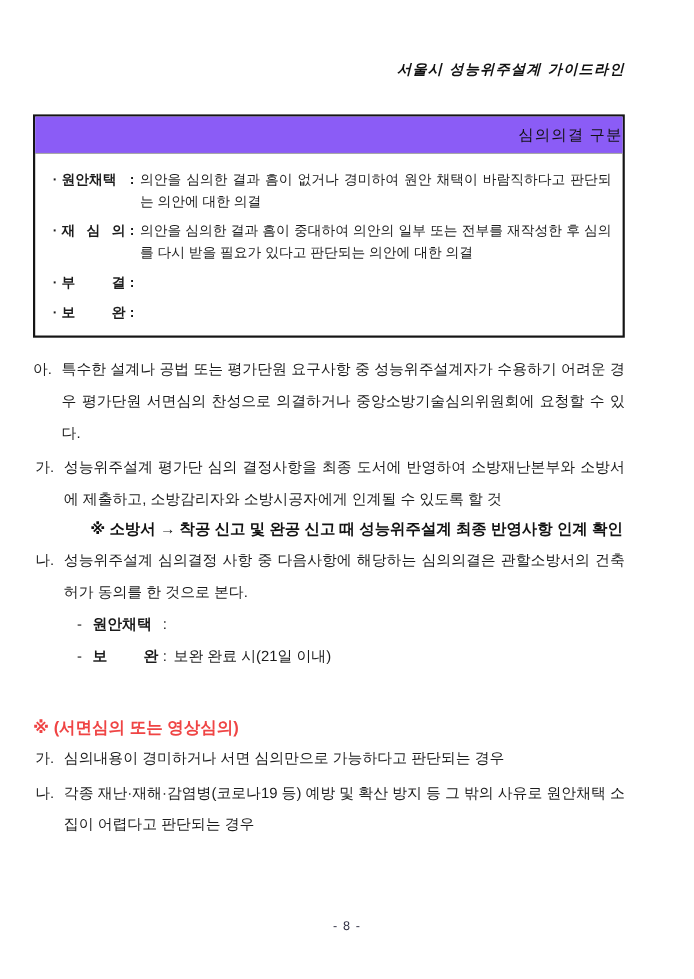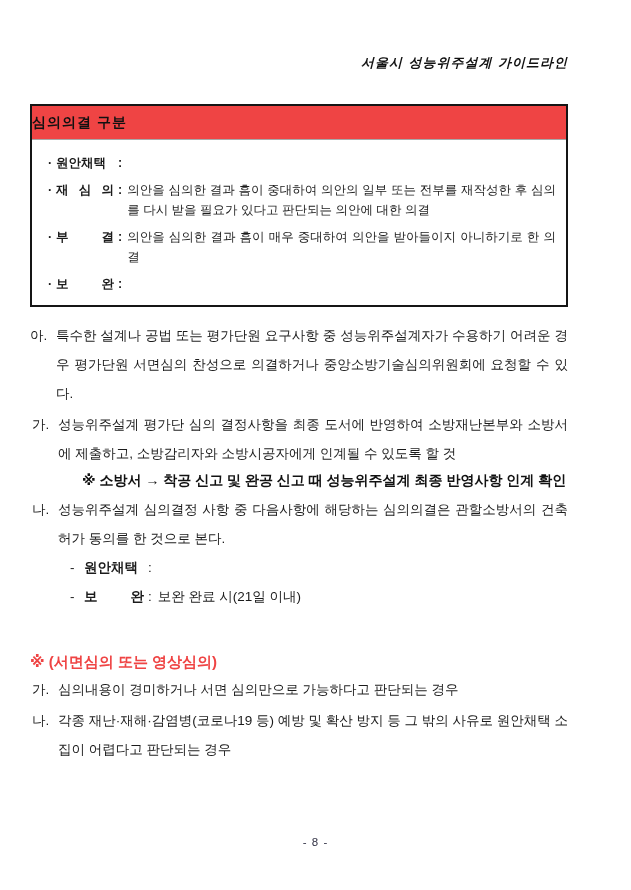--- a/index.html
+++ b/index.html
@@ -12,22 +12,22 @@
 
   
   .doc-header{
     text-align:right;font-family:"DejaVu Serif","Liberation Serif",serif;
     font-weight:bold;font-style:italic;font-size:13px;letter-spacing:1px;color:#111;
   }
 
   
   .decision-box{margin-top:32px;border:2px solid #151515;}
   .decision-box-title{
-    background:#ef4444;border-bottom:1px solid #a8a8a8;
-    text-align:left;font-weight:bold;font-size:14px;
+    background:#8b5cf6;border-bottom:1px solid #a8a8a8;
+    text-align:right;font-weight:normal;font-size:14px;
     padding:8px 0 7px;letter-spacing:1px;color:#111;
   }
   .decision-box-body{padding:13px 10px 11px 12px;font-size:12.5px;}
   .def-item{display:flex;align-items:flex-start;line-height:20px;margin-bottom:7px;}
   .def-item:last-child{margin-bottom:0;}
   .def-marker{width:12px;flex:none;text-align:center;font-weight:700;}
   .def-label{
     flex:none;display:inline-block;width:58px;font-weight:700;
     text-align:justify;text-align-last:justify;
   }
@@ -72,34 +72,34 @@
   <div class="doc-header">서울시 성능위주설계 가이드라인</div>
 
   <div class="decision-box">
     <div class="decision-box-title">심의의결 구분</div>
     <div class="decision-box-body">
 
       <div class="def-item">
         <span class="def-marker">·</span>
         <span class="def-label">원안채택</span>
         <span class="def-colon">:</span>
+        <span class="def-text">의안을 심의한 결과 흠이 없거나 경미하여 원안 채택이 바람직하다고 판단되는 의안에 대한 의결</span>
       </div>
 
       <div class="def-item">
         <span class="def-marker">·</span>
         <span class="def-label">재 심 의</span>
         <span class="def-colon">:</span>
         <span class="def-text">의안을 심의한 결과 흠이 중대하여 의안의 일부 또는 전부를 재작성한 후 심의를 다시 받을 필요가 있다고 판단되는 의안에 대한 의결</span>
       </div>
 
       <div class="def-item">
         <span class="def-marker">·</span>
         <span class="def-label">부 결</span>
         <span class="def-colon">:</span>
-        <span class="def-text">의안을 심의한 결과 흠이 매우 중대하여 의안을 받아들이지 아니하기로 한 의결</span>
       </div>
 
       <div class="def-item">
         <span class="def-marker">·</span>
         <span class="def-label">보 완</span>
         <span class="def-colon">:</span>
       </div>
 
     </div>
   </div>

